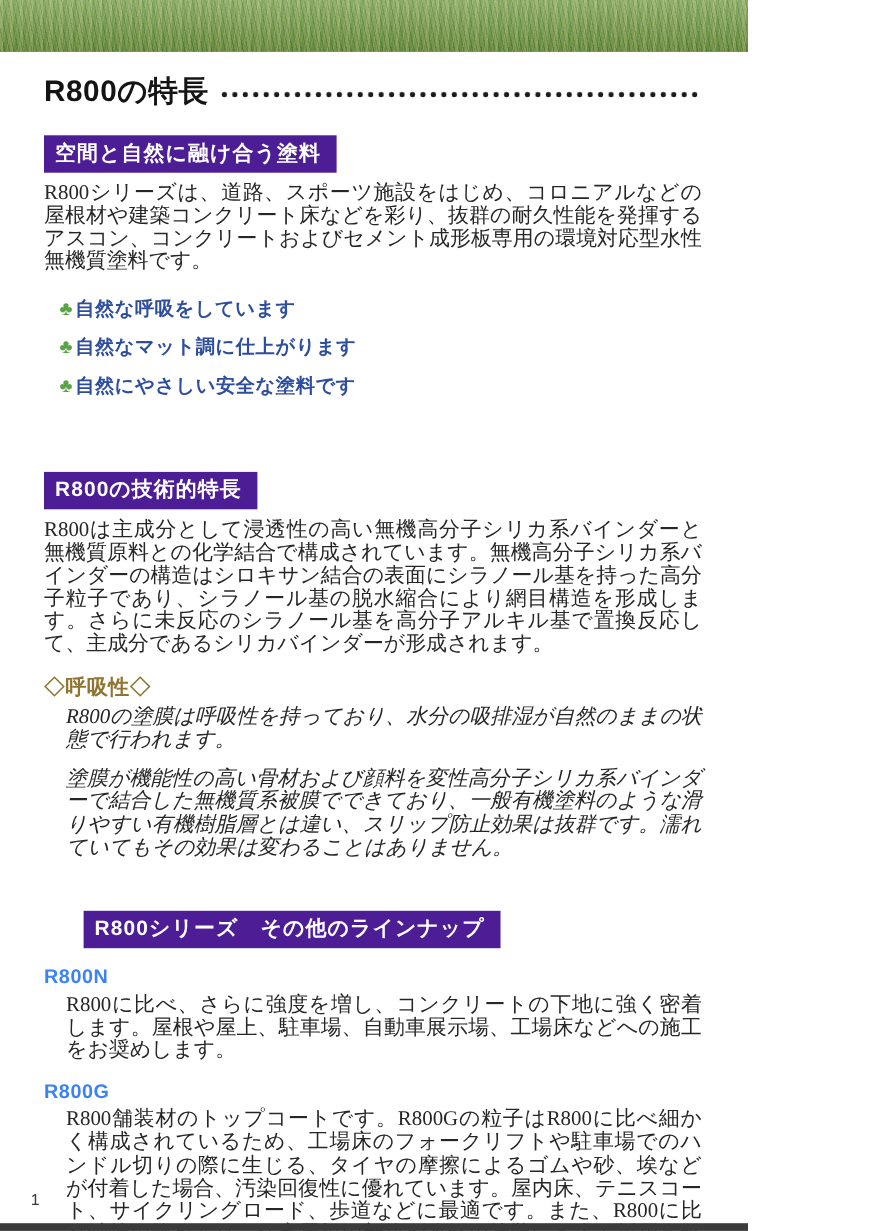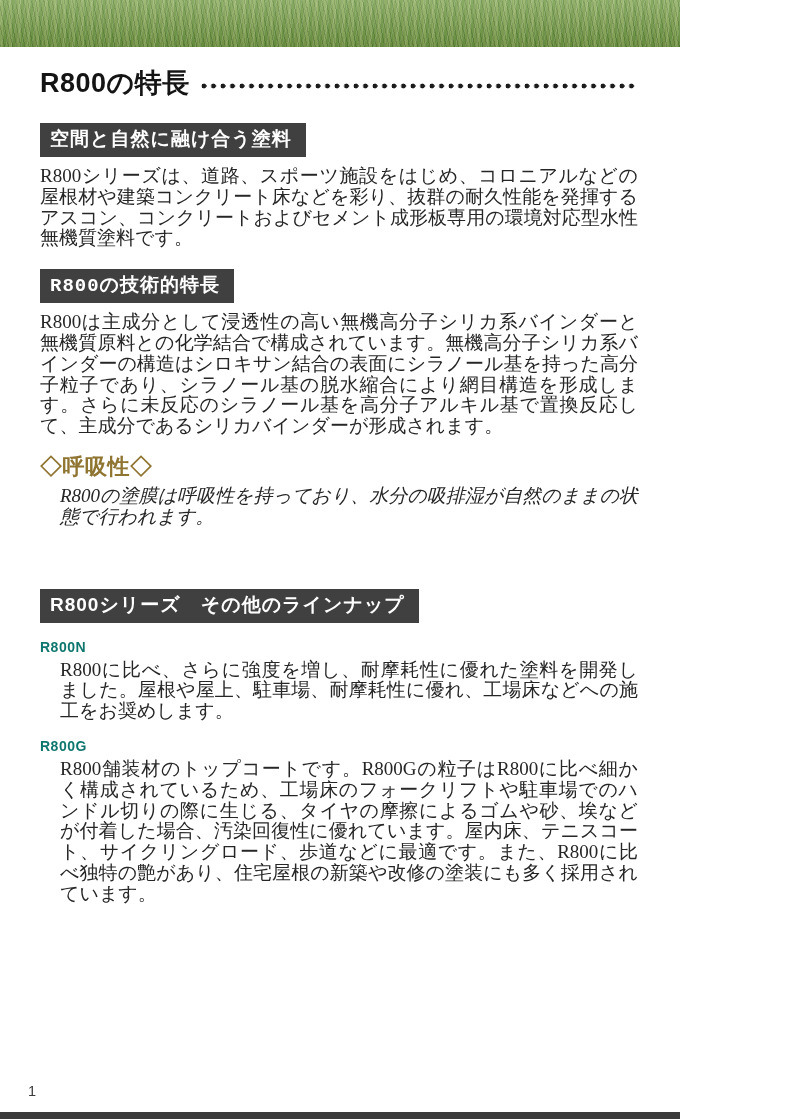--- a/index.html
+++ b/index.html
@@ -32,55 +32,55 @@
     white-space:nowrap;
   }
   .dots {
     flex:1; height:6px; margin-top:5px;
     background-image:radial-gradient(circle at 3px 3px, #1b1b1b 2.2px, rgba(0,0,0,0) 2.7px);
     background-size:9.5px 6px; background-repeat:repeat-x; background-position:left center;
   }
 
   .section-header {
     display:inline-block;
-    background:#404040; color:#ffffff;
+    background:#4c1d95; color:#ffffff;
     font-family:"Liberation Sans", sans-serif;
     font-weight:bold; font-size:19px; letter-spacing:1px;
     padding:3px 14px 5px 10px;
   }
   .hdr-intro  { margin-top:21px; }
-  .hdr-tech   { margin-top:20px;font-family:Liberation Mono, monospace; }
-  .hdr-lineup { margin-top:46px; }
+  .hdr-tech   { margin-top:56px; }
+  .hdr-lineup { margin-top:46px;margin-left:36px; }
 
   .body-text {
     margin:9px 0 0 0;
     font-size:19px; line-height:20.8px;
     text-align:justify;
   }
   .indent { margin-left:20px; }
 
   .bullets { list-style:none; margin:19px 0 0 0; padding:0 0 0 14px; }
   .bullets li {
     font-family:"Liberation Sans", sans-serif;
     font-weight:bold; font-size:17.5px; color:#2d4d9d;
     margin-bottom:11px; letter-spacing:0.5px;
   }
   .club { color:#58a447; font-size:18px; margin-right:2px; }
 
   .feature { margin-top:15px; }
   .feature-title {
     font-family:"Liberation Sans", sans-serif;
-    font-weight:bold; font-size:22px; color:#8f7531; letter-spacing:0.5px;
+    font-weight:bold; font-size:19px; color:#8f7531; letter-spacing:0.5px;
   }
   .feature-body { margin-top:4px;font-style:italic; }
 
   .product { margin-top:16px; }
   .product-name {
     font-family:"Liberation Sans", sans-serif;
-    font-weight:bold; font-size:14px; color:#0f766e; letter-spacing:0.5px;
+    font-weight:bold; font-size:18px; color:#3b82f6; letter-spacing:0.5px;
   }
   .product-body { margin-top:5px; }
 
   .page-number {
     position:absolute; left:28px; bottom:20px;
     font-family:"Liberation Sans", sans-serif;
     font-size:14.5px; color:#3a3a3a;
   }
   .bottom-bar {
     position:absolute; left:0; right:0; bottom:0; height:7px; background:#3b3b3b;
@@ -96,40 +96,52 @@
   <div class="content">
 
     <div class="title-row">
       <span class="doc-title">R800の特長</span>
       <span class="dots"></span>
     </div>
 
     <div>
       <div class="section-header hdr-intro">空間と自然に融け合う塗料</div>
       <p class="body-text">R800シリーズは、道路、スポーツ施設をはじめ、コロニアルなどの屋根材や建築コンクリート床などを彩り、抜群の耐久性能を発揮するアスコン、コンクリートおよびセメント成形板専用の環境対応型水性無機質塗料です。</p>
+      <ul class="bullets">
+        <li>
+          <span class="club">♣</span><span>自然な呼吸をしています</span>
+        </li>
+        <li>
+          <span class="club">♣</span><span>自然なマット調に仕上がります</span>
+        </li>
+        <li>
+          <span class="club">♣</span><span>自然にやさしい安全な塗料です</span>
+        </li>
+      </ul>
     </div>
 
     <div>
       <div class="section-header hdr-tech">R800の技術的特長</div>
       <p class="body-text">R800は主成分として浸透性の高い無機高分子シリカ系バインダーと無機質原料との化学結合で構成されています。無機高分子シリカ系バインダーの構造はシロキサン結合の表面にシラノール基を持った高分子粒子であり、シラノール基の脱水縮合により網目構造を形成します。さらに未反応のシラノール基を高分子アルキル基で置換反応して、主成分であるシリカバインダーが形成されます。</p>
 
       <div class="feature">
         <div class="feature-title">◇呼吸性◇</div>
         <p class="body-text feature-body indent">R800の塗膜は呼吸性を持っており、水分の吸排湿が自然のままの状態で行われます。</p>
       </div>
       <div class="feature">
+        <p class="body-text feature-body indent">塗膜が機能性の高い骨材および顔料を変性高分子シリカ系バインダーで結合した無機質系被膜でできており、一般有機塗料のような滑りやすい有機樹脂層とは違い、スリップ防止効果は抜群です。濡れていてもその効果は変わることはありません。</p>
       </div>
     </div>
 
     <div>
       <div class="section-header hdr-lineup">R800シリーズ　その他のラインナップ</div>
 
       <div class="product">
         <div class="product-name">R800N</div>
-        <p class="body-text product-body indent">R800に比べ、さらに強度を増し、耐摩耗性に優れた塗料を開発しました。屋根や屋上、駐車場、耐摩耗性に優れ、工場床などへの施工をお奨めします。</p>
+        <p class="body-text product-body indent">R800に比べ、さらに強度を増し、コンクリートの下地に強く密着します。屋根や屋上、駐車場、自動車展示場、工場床などへの施工をお奨めします。</p>
       </div>
       <div class="product">
         <div class="product-name">R800G</div>
         <p class="body-text product-body indent">R800舗装材のトップコートです。R800Gの粒子はR800に比べ細かく構成されているため、工場床のフォークリフトや駐車場でのハンドル切りの際に生じる、タイヤの摩擦によるゴムや砂、埃などが付着した場合、汚染回復性に優れています。屋内床、テニスコート、サイクリングロード、歩道などに最適です。また、R800に比べ独特の艶があり、住宅屋根の新築や改修の塗装にも多く採用されています。</p>
       </div>
       
     </div>
 
   </div>
 

